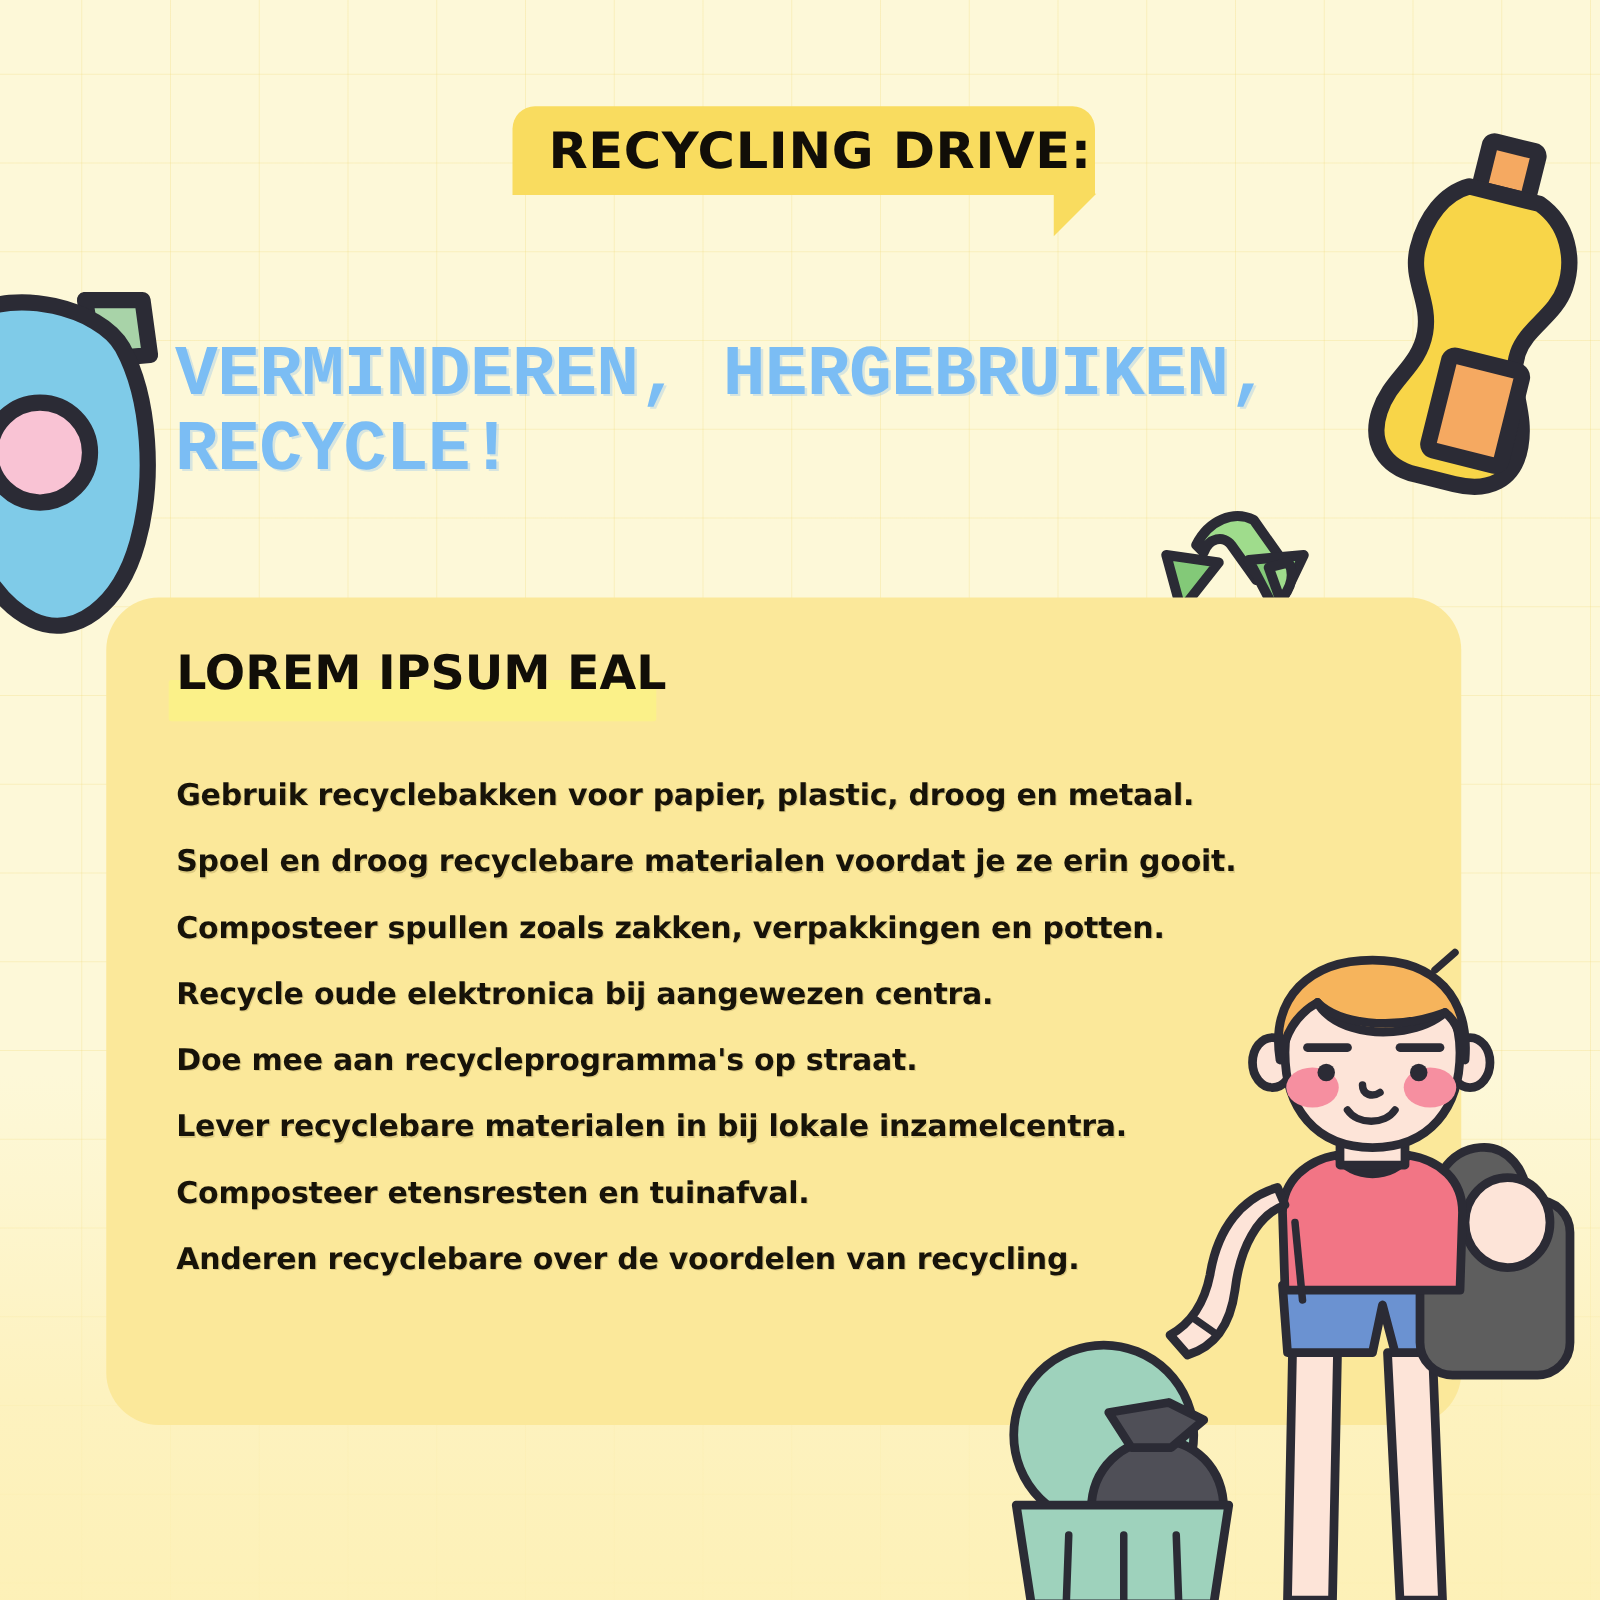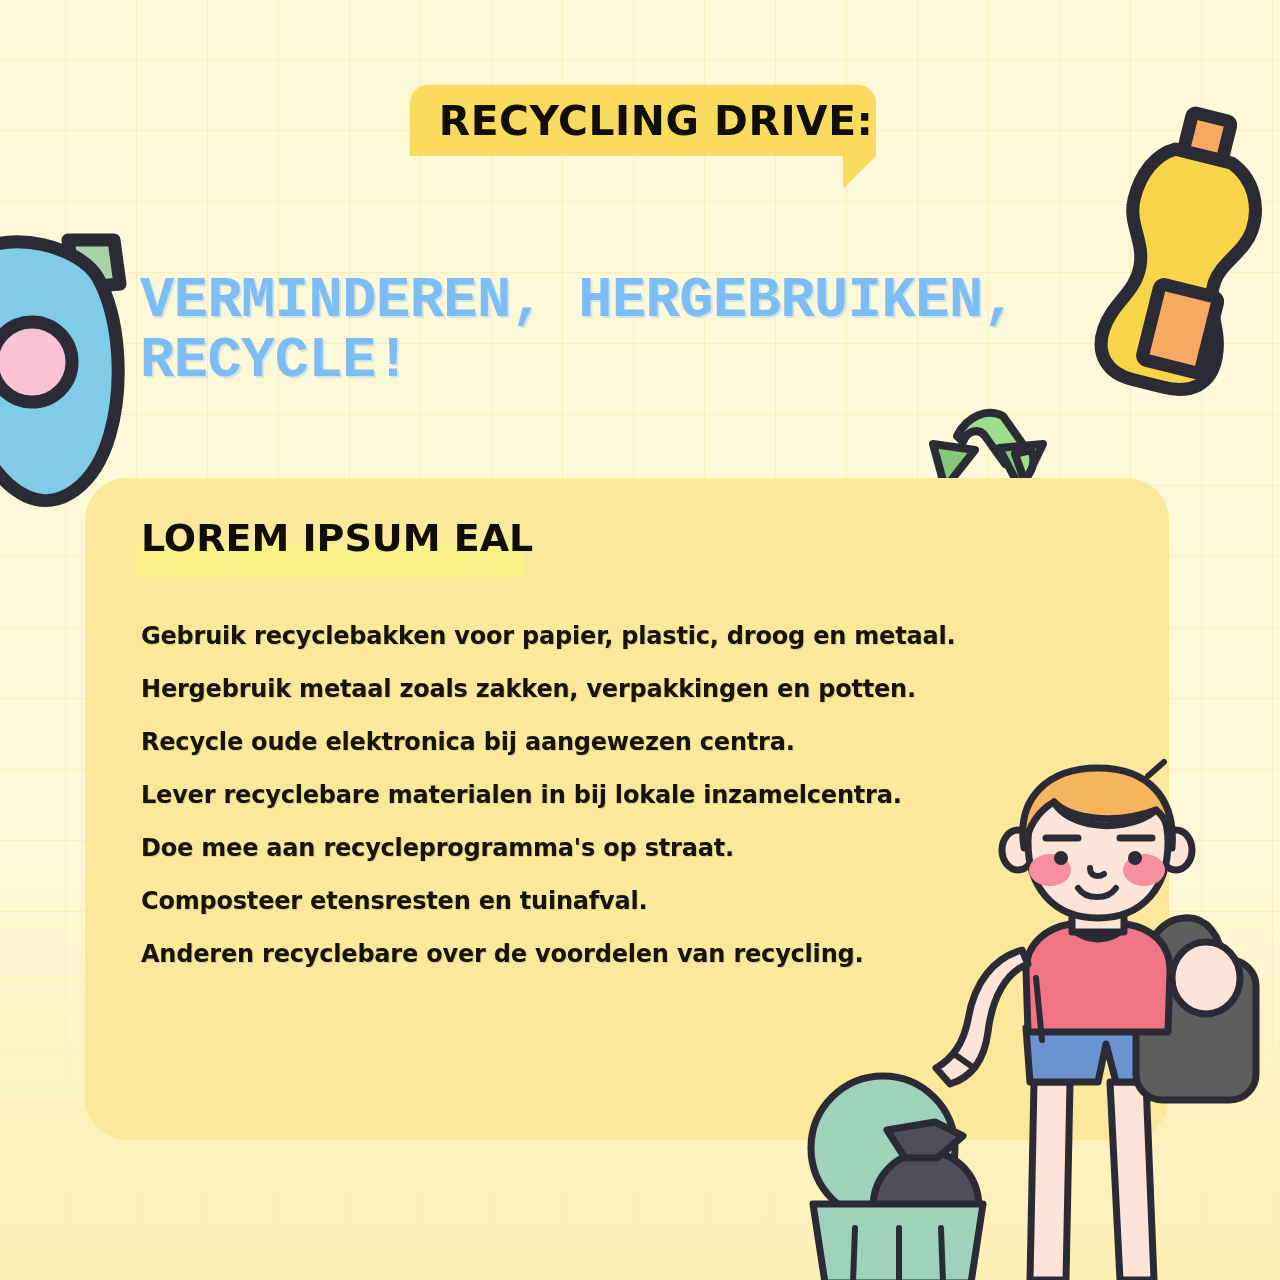--- a/index.html
+++ b/index.html
@@ -201,24 +201,25 @@
 
   <div id="content-card">
 
     <div id="section-heading-wrap">
       <div id="section-heading-hl"></div>
       <div id="section-heading">LOREM IPSUM EAL</div>
     </div>
 
     <ul id="tips-list">
       <li>Gebruik recyclebakken voor papier, plastic, droog en metaal.</li>
-      <li>Hergebruik metaal zoals zakken, verpakkingen en potten.</li>
+      <li>Spoel en droog recyclebare materialen voordat je ze erin gooit.</li>
+      <li>Composteer spullen zoals zakken, verpakkingen en potten.</li>
       <li>Recycle oude elektronica bij aangewezen centra.</li>
+      <li>Doe mee aan recycleprogramma's op straat.</li>
       <li>Lever recyclebare materialen in bij lokale inzamelcentra.</li>
-      <li>Doe mee aan recycleprogramma's op straat.</li>
       <li>Composteer etensresten en tuinafval.</li>
       <li>Anderen recyclebare over de voordelen van recycling.</li>
     </ul>
   </div>
 
   <div class="illus" style="left:930px; top:782px; width:330px; height:500px;">
     <svg width="330" height="500" viewBox="0 0 330 500">
       <g stroke="#2B2B35" stroke-width="7" stroke-linejoin="round" stroke-linecap="round">
 
         <path d="M110 300 L104 498" fill="#FDE4D8"></path>

